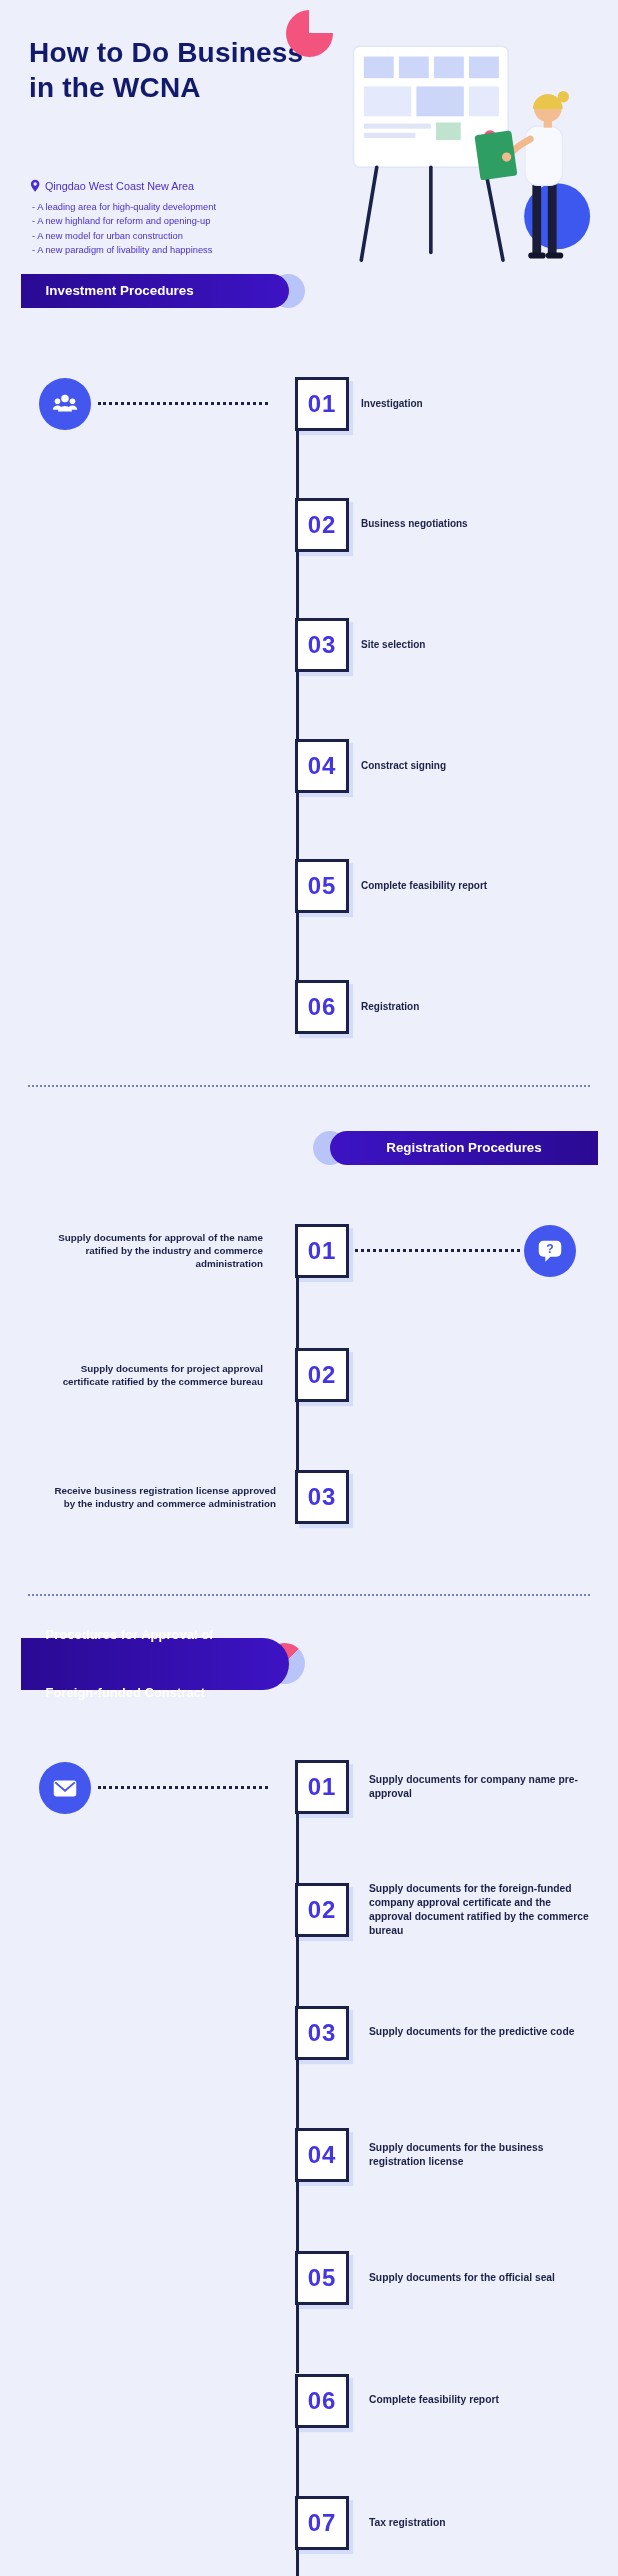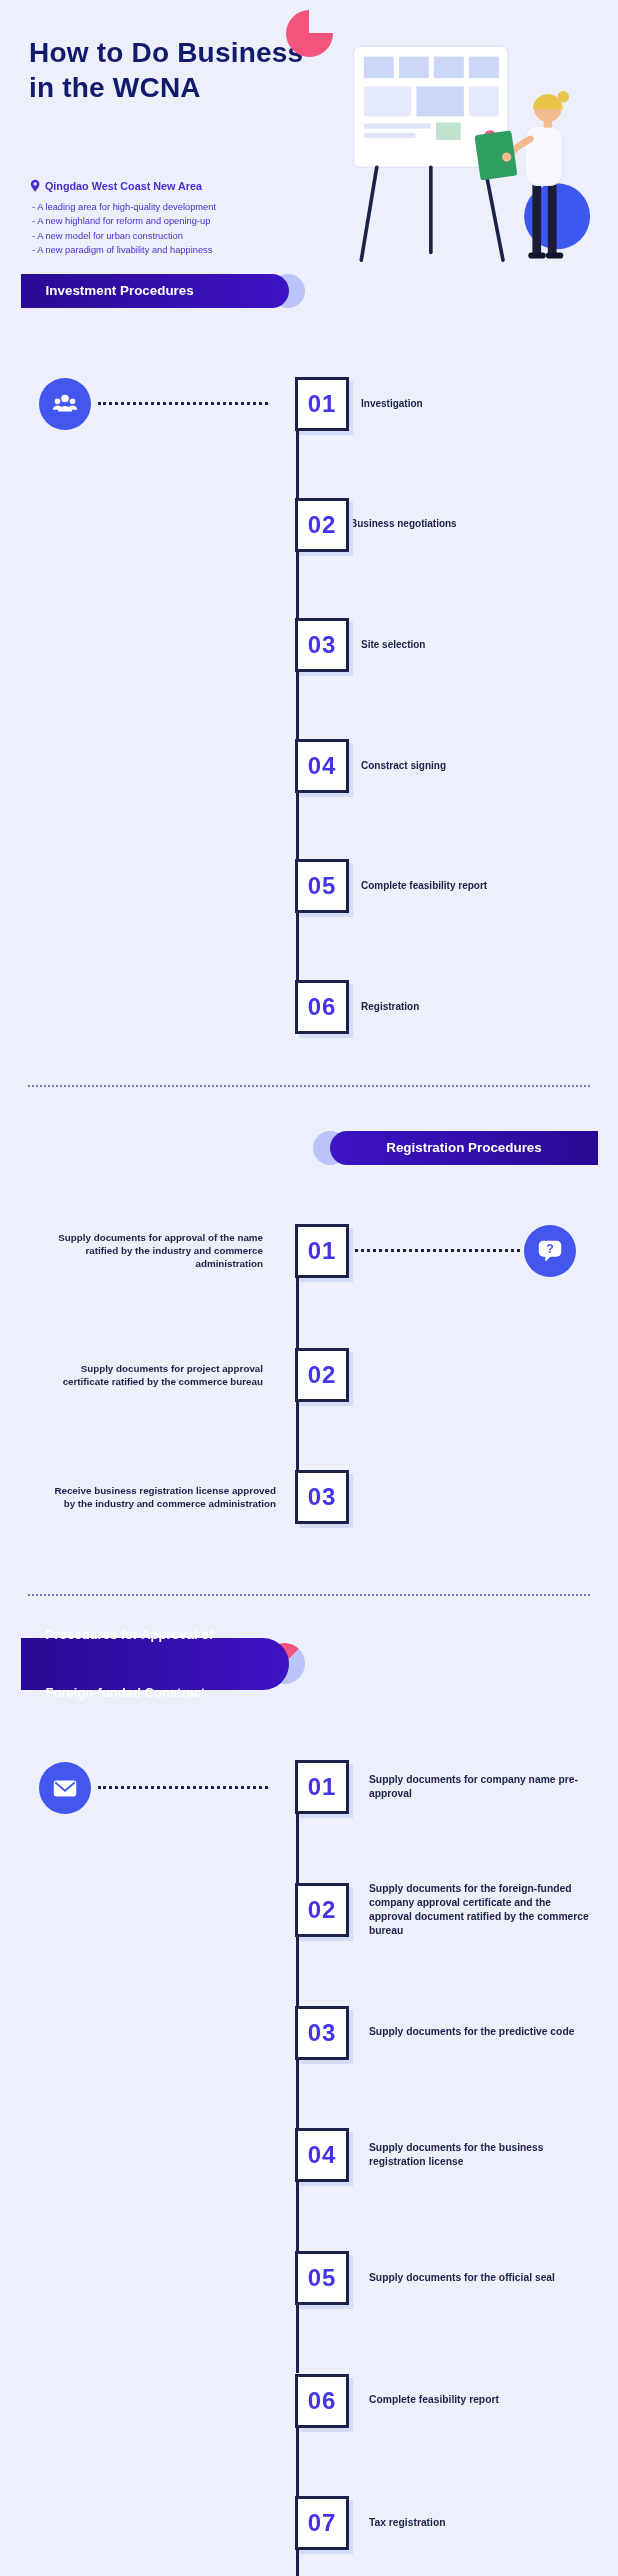--- a/index.html
+++ b/index.html
@@ -4,21 +4,21 @@
 <style>
   html,body{margin:0;padding:0;}
   .page{position:relative;width:618px;height:3036px;background:#edeffb;
         font-family:"Liberation Sans",sans-serif;overflow:hidden;}
   .abs{position:absolute;}
 
   
   .title{font-size:28px;font-weight:bold;color:#121a6b;letter-spacing:0.2px;}
   .pink-quarter{width:47px;height:47px;border-radius:50%;
     background:conic-gradient(from 90deg,#f2547d 0 270deg,transparent 270deg 360deg);}
-  .loc{display:flex;align-items:center;gap:4.6px;color:#4b2ed0;font-weight:bold;font-size:10.8px;}
+  .loc{display:flex;align-items:center;gap:4.6px;color:#4b2ed0;font-weight:normal;font-size:10.8px;}
   .bullets div{font-size:9.3px;color:#4b2ed0;line-height:14.4px;}
 
   
   .banner{background:linear-gradient(90deg,#2a0a93,#3d13c4);color:#fff;font-weight:bold;z-index:2;}
   .banner1{width:268px;height:34px;border-radius:0 17px 17px 0;font-size:13.4px;line-height:34px;
            padding-left:25px;box-sizing:border-box;}
   .banner2{width:268px;height:34px;border-radius:17px 0 0 17px;font-size:13.4px;line-height:34px;
            text-align:center;background:linear-gradient(270deg,#2a0a93,#3d13c4);}
   .banner3{width:268px;height:52px;border-radius:0 26px 26px 0;font-size:13px;line-height:1.35;
            display:flex;flex-direction:column;justify-content:center;padding-left:25px;box-sizing:border-box;gap:40px;}
@@ -113,21 +113,21 @@
 
   <div class="abs num-box" style="left:271px;top:377px;">
       <span>01</span>
     </div>
   <div class="abs step-label lbl-r1" style="left:361px;top:404px;">Investigation</div>
   <div class="abs connector" style="left:296px;top:431px;height:67px;"></div>
 
   <div class="abs num-box" style="left:271px;top:498px;">
       <span>02</span>
     </div>
-  <div class="abs step-label lbl-r1" style="left:350px;top:524px;">Business negotiations</div>
+  <div class="abs step-label lbl-r1" style="left:361px;top:524px;">Business negotiations</div>
   <div class="abs connector" style="left:296px;top:551px;height:67px;"></div>
 
   <div class="abs num-box" style="left:271px;top:618px;">
       <span>03</span>
     </div>
   <div class="abs step-label lbl-r1" style="left:361px;top:645px;">Site selection</div>
   <div class="abs connector" style="left:296px;top:672px;height:67px;"></div>
 
   <div class="abs num-box" style="left:271px;top:739px;">
       <span>04</span>

